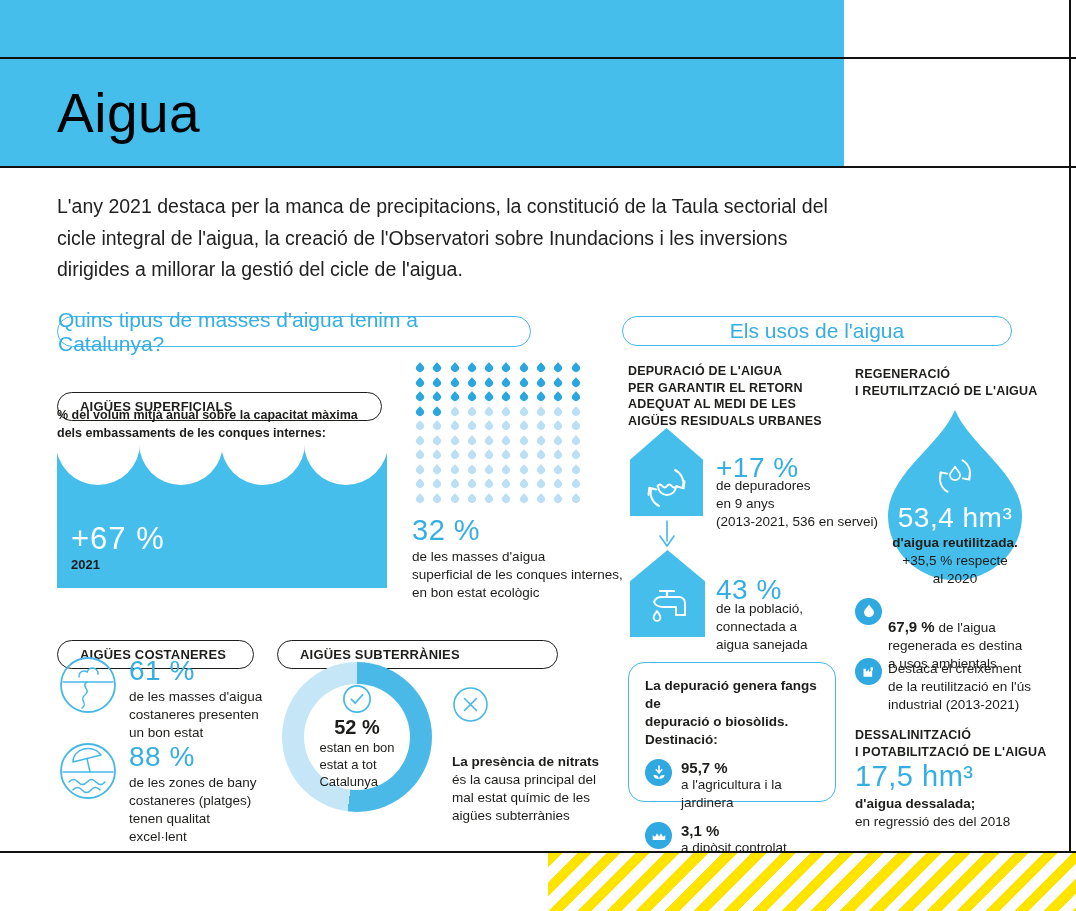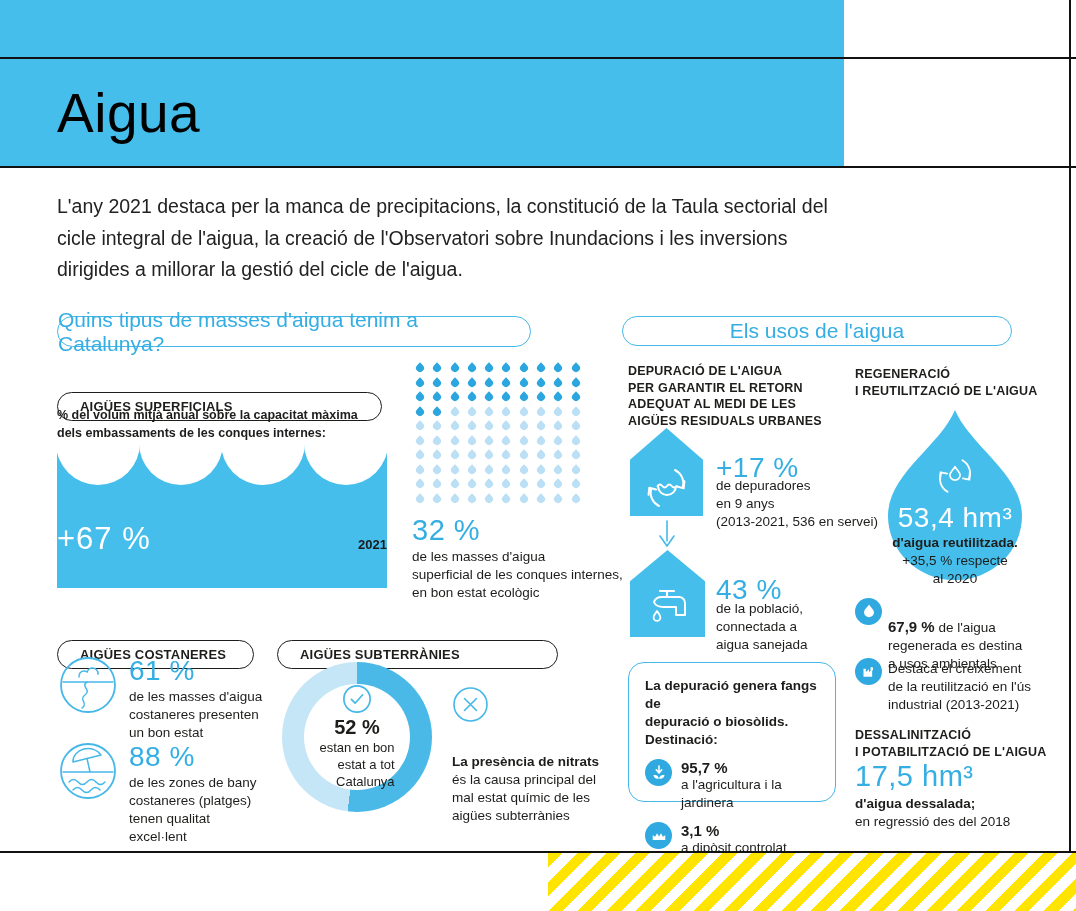--- a/index.html
+++ b/index.html
@@ -19,31 +19,31 @@
              color:#35AEE3;font-size:21px;box-sizing:border-box;}
   .pill-black{border:1.6px solid #1d1d1b;border-radius:15px;display:flex;align-items:center;
               font-weight:bold;font-size:13px;letter-spacing:.2px;padding-left:22px;box-sizing:border-box;background:#fff;margin-top:28px;}
   .small{font-size:13.5px;line-height:18px;white-space:pre-line;}
   .bold-label{font-weight:bold;font-size:12.5px;line-height:16.5px;letter-spacing:.2px;white-space:pre-line;}
   .num{color:#35AEE3;font-size:28px;letter-spacing:.5px;}
   .num-big{color:#35AEE3;font-size:29px;letter-spacing:.5px;}
   
   .wave{left:57px;top:443px;width:330px;height:145px;background:#45BEEC;overflow:hidden;}
   .scallop{position:absolute;width:84px;height:84px;border-radius:50%;background:#fff;top:-42px;}
-  .wave-row{position:absolute;left:0;right:0;top:78px;display:flex;align-items:baseline;justify-content:space-between;}
+  .wave-row{position:absolute;left:0;right:0;top:78px;display:flex;align-items:baseline;justify-content:flex-end;flex-direction:column;}
   .wave-val{color:#fff;font-size:31px;font-weight:300;letter-spacing:1px;}
   .wave-year{color:#1b1b1b;font-size:13px;font-weight:bold;margin-left:14px;}
   
   .droplets{left:413px;top:361px;display:grid;grid-template-columns:repeat(10,17.3px);grid-auto-rows:14.5px;}
   .drop{width:8px;height:8px;background:#BBDFF4;border-radius:0 50% 50% 50%;transform:rotate(45deg);margin:3px 0 0 3px;}
   .drop.dark{background:#2BA6DE;}
   
   .donut{left:282px;top:662px;width:150px;height:150px;border-radius:50%;display:flex;align-items:center;justify-content:center;}
   .donut-hole{width:106px;height:106px;border-radius:50%;background:#fff;display:flex;flex-direction:column;
-              align-items:center;justify-content:center;text-align:right;}
+              align-items:center;justify-content:center;text-align:left;}
   .donut-val{font-weight:bold;font-size:20px;margin-top:2px;}
   .donut-lines{font-size:13px;line-height:17px;white-space:pre-line;}
   
   .house{background:#45BEEC;clip-path:polygon(50% 0,100% 36%,100% 100%,0 100%,0 36%);
          display:flex;align-items:flex-end;justify-content:center;}
   
   .disc{border-radius:50%;background:#2FA9E0;display:flex;align-items:center;justify-content:center;flex:none;}
   
   .fangs{left:628px;top:662px;width:208px;height:140px;border:1.6px solid #45B8E8;border-radius:16px;box-sizing:border-box;
          padding:14px 12px 0 16px;background:#fff;}

